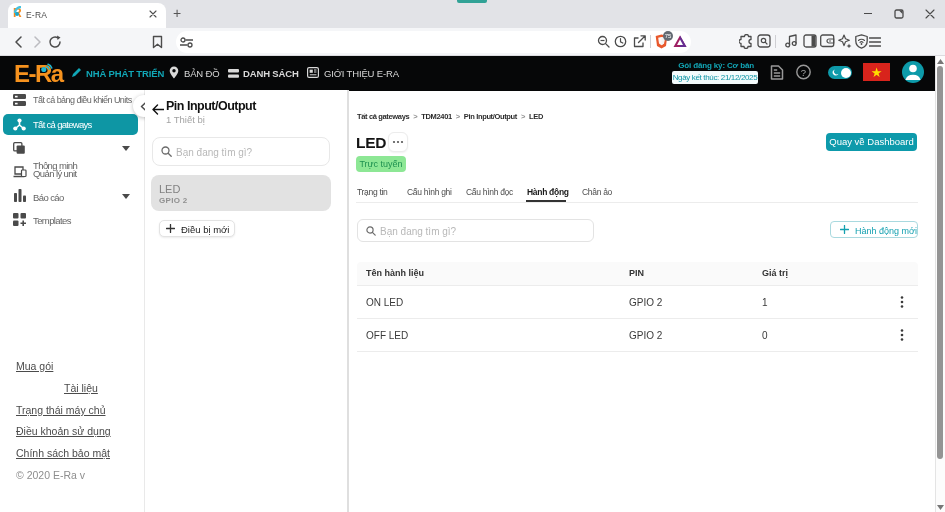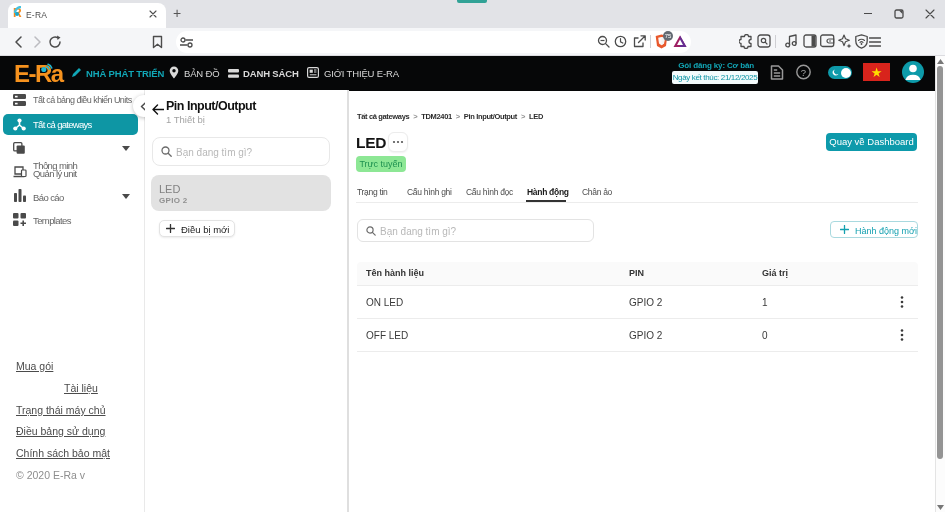--- a/index.html
+++ b/index.html
@@ -228,21 +228,21 @@
       <rect x="0" y="0" width="5.5" height="5.5" rx="1" fill="#4a4a4a"></rect>
       <rect x="7.5" y="0" width="5.5" height="5.5" rx="1" fill="#4a4a4a"></rect>
       <rect x="0" y="7.5" width="5.5" height="5.5" rx="1" fill="#4a4a4a"></rect>
       <path d="M10.2 7.5 v5.5 M7.5 10.2 h5.5" stroke="#4a4a4a" stroke-width="1.6"></path>
     </svg>
   <div class="abs" style="left:33px;top:215px;font-size:9.5px;color:#646464;letter-spacing:-0.6px;">Templates</div>
 
   <div class="abs" style="left:16px;top:360px;font-size:10.5px;color:#4b4b4b;text-decoration:underline;">Mua gói</div>
   <div class="abs" style="left:16px;top:382px;font-size:10.5px;color:#4b4b4b;text-decoration:underline;margin-left:48px;">Tài liệu</div>
   <div class="abs" style="left:16px;top:404px;font-size:10.5px;color:#4b4b4b;text-decoration:underline;">Trạng thái máy chủ</div>
-  <div class="abs" style="left:16px;top:425px;font-size:10.5px;color:#4b4b4b;text-decoration:underline;">Điều bảng sử dụng</div>
+  <div class="abs" style="left:16px;top:425px;font-size:10.5px;color:#4b4b4b;text-decoration:underline;">Điều khoản sử dụng</div>
   <div class="abs" style="left:16px;top:447px;font-size:10.5px;color:#4b4b4b;text-decoration:underline;">Chính sách bảo mật</div>
   <div class="abs" style="left:16px;top:469px;font-size:10.5px;color:#8e8e8e;">© 2020 E-Ra v</div>
 
   <div class="abs" style="left:133px;top:95px;width:22px;height:22px;border-radius:50%;background:#fff;box-shadow:0 1px 4px rgba(0,0,0,.25);"></div>
   <svg class="abs" style="left:140px;top:102px;" width="7" height="9" viewBox="0 0 7 9">
       <path d="M5.5 0.8 L1.5 4.5 L5.5 8.2" fill="none" stroke="#4a4a4a" stroke-width="1.5" stroke-linecap="round" stroke-linejoin="round"></path>
     </svg>
 
   <div class="abs" style="left:145px;top:90px;width:204px;height:422px;background:#fff;border-right:2px solid #dfdfdf;"></div>
   <svg class="abs" style="left:152px;top:104px;" width="12" height="11" viewBox="0 0 12 11">

